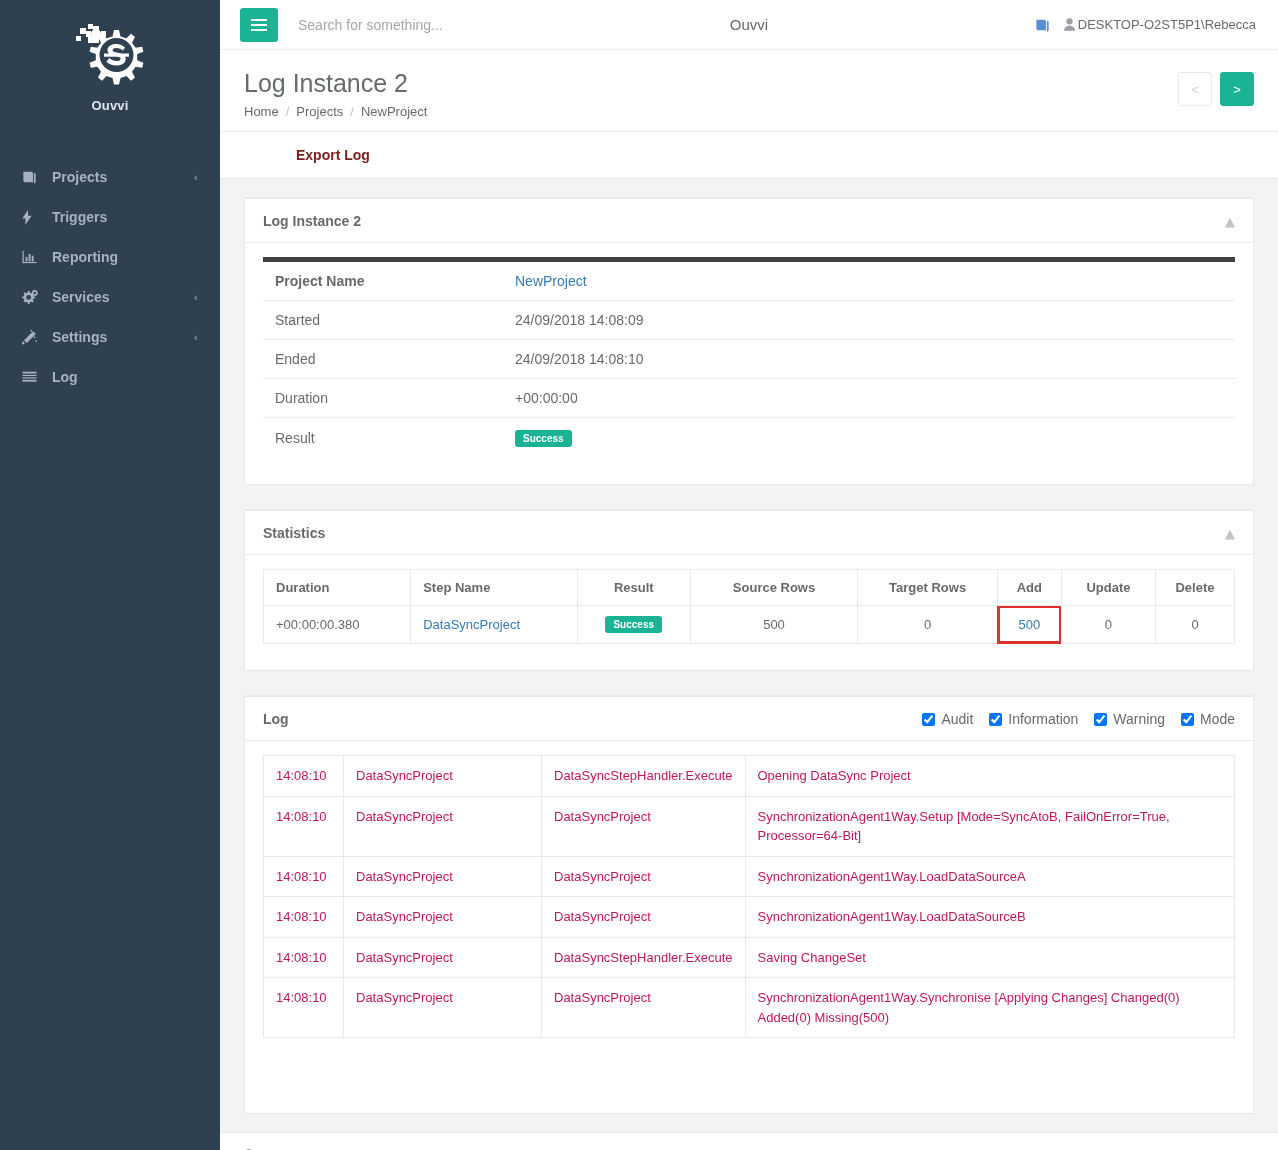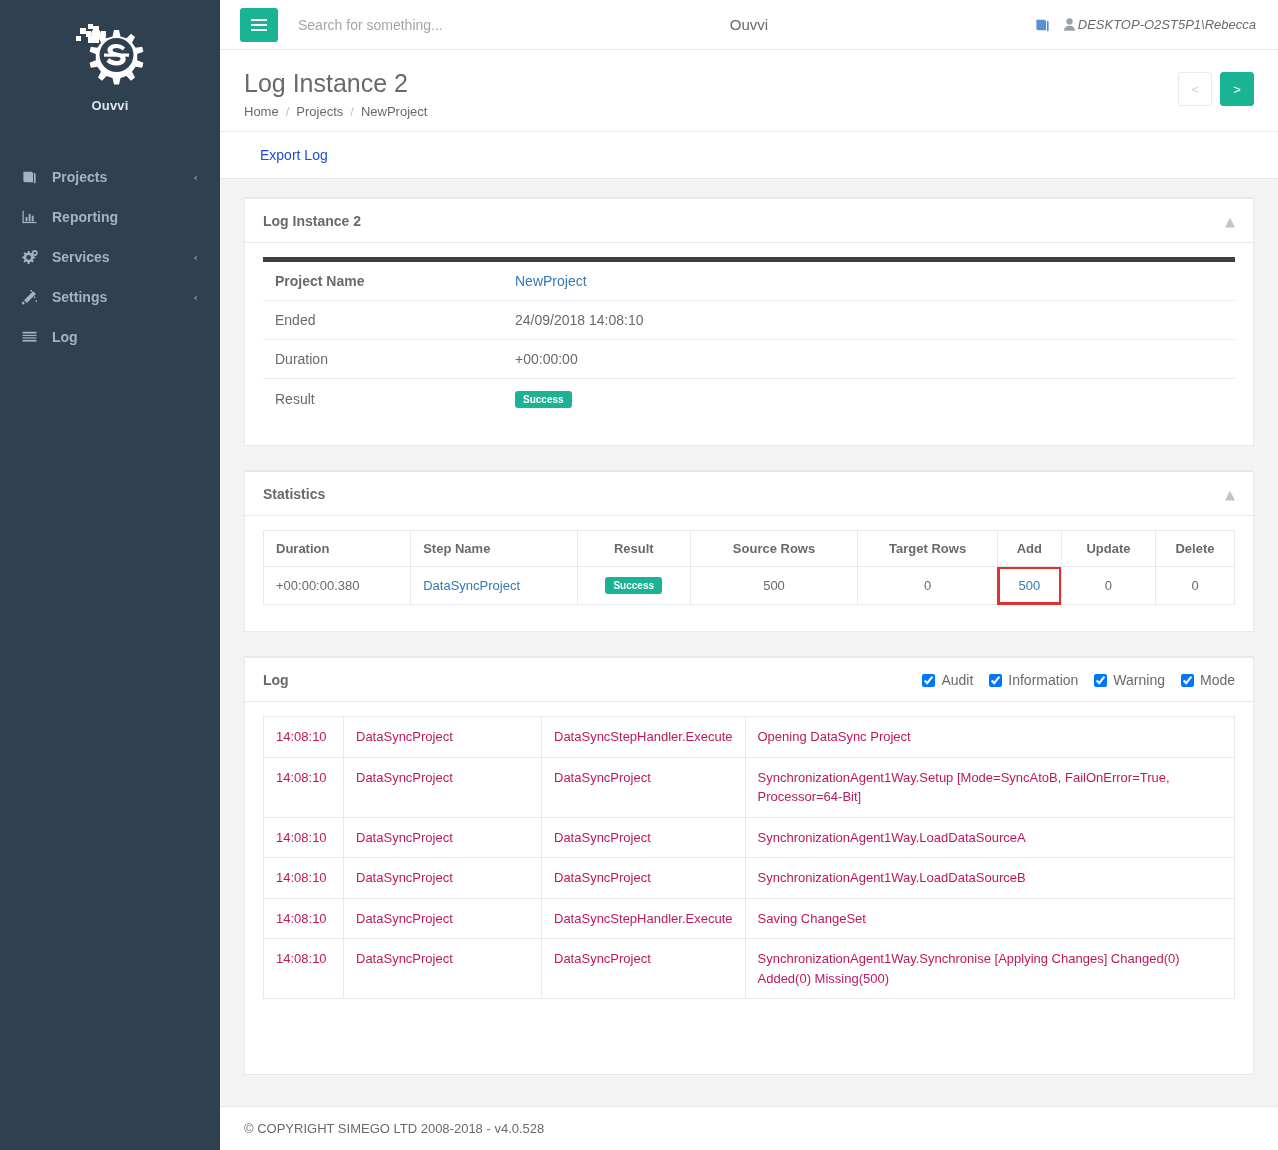--- a/index.html
+++ b/index.html
@@ -68,21 +68,21 @@
     margin-left: 18px; font-size: 14px; color: #676a6c;
     font-family: "Liberation Sans", sans-serif; width: 260px;
   }
   .search-input::placeholder { color: #a6a6a6; }
   .topbar-title {
     position: absolute; left: 0; right: 0; text-align: center;
     font-size: 15px; color: #676a6c; pointer-events: none;
   }
   .topbar-right {
     margin-left: auto; margin-right: 22px;
-    display: flex; align-items: center; gap: 14px; position: relative; z-index: 2; font-style: italic;
+    display: flex; align-items: center; gap: 14px; position: relative; z-index: 2;
   }
   .topbar-right .user-text { font-size: 13px; color: #676a6c; }
   .icon-book { color: #5b8fd4; display: inline-flex; }
   .icon-user { color: #9aa0a6; display: inline-flex; margin-right: 3px; }
 
   .pagehead {
     background: #ffffff; padding: 18px 24px 12px 24px;
     border-bottom: 1px solid #e7eaec;
     display: flex; align-items: flex-start;
   }
@@ -102,22 +102,22 @@
     font-size: 13px; cursor: pointer;
   }
   .btn-nav.prev { background: #fff; border: 1px solid #e7eaec; color: #cfd3d6; }
   .btn-nav.next { background: #1ab394; border: 1px solid #1ab394; color: #ffffff; }
 
   .actionbar {
     background: #ffffff; border-bottom: 1px solid #e7eaec;
     padding: 14px 24px 14px 40px;
   }
   .action-link {
-    font-size: 14px; font-weight: normal; color: #1d4ed8;
-    text-decoration: none; cursor: pointer;
+    font-size: 14px; font-weight: bold; color: #7f1d1d;
+    text-decoration: none; cursor: pointer; margin-left: 36px;
   }
 
   .content { padding: 18px 24px 0 24px; flex: 1; }
 
   .panel {
     background: #ffffff; border: 1px solid #e7eaec; border-top: 2px solid #e7eaec;
     margin-bottom: 24px;
   }
   .panel-head {
     padding: 14px 18px 13px 18px;
@@ -213,20 +213,29 @@
 
     <div class="nav">
       <div class="nav-item">
         <span class="nav-icon">
           <svg width="15" height="14" viewBox="0 0 16 16" fill="currentColor">
               <path d="M1 2h9a2 2 0 0 1 2 2v10H3a2 2 0 0 1-2-2V2zm12 1.2 2 .9V14a1 1 0 0 1-1 1h-1V3.2z"></path>
             </svg>
         </span>
         <span class="nav-label">Projects</span>
         <span class="nav-caret">‹</span>
+      </div>
+      <div class="nav-item">
+        <span class="nav-icon">
+          <svg width="10" height="15" viewBox="0 0 10 16" fill="currentColor">
+              <path d="M6 0 0 9h3.5L3 16 10 6H6.2z"></path>
+            </svg>
+        </span>
+        <span class="nav-label">Triggers</span>
+        <span class="nav-caret"></span>
       </div>
       <div class="nav-item">
         <span class="nav-icon">
           <svg width="15" height="14" viewBox="0 0 16 16" fill="currentColor">
               <rect x="0" y="1" width="1.4" height="14"></rect>
               <rect x="0" y="13.6" width="16" height="1.4"></rect>
               <rect x="3.5" y="8" width="2.2" height="5"></rect>
               <rect x="7" y="4.5" width="2.2" height="8.5"></rect>
               <rect x="10.5" y="6.5" width="2.2" height="6.5"></rect>
             </svg>
@@ -332,20 +341,24 @@
         <div class="panel-head">
           <div class="panel-title">Log Instance 2</div>
           <div class="panel-tools">
             <span class="chev-up">▲</span>
           </div>
         </div>
         <div class="panel-body">
           <div class="detail-row">
             <div class="detail-label">Project Name</div>
             <div class="detail-value"><a>NewProject</a></div>
+          </div>
+          <div class="detail-row">
+            <div class="detail-label plain">Started</div>
+            <div class="detail-value">24/09/2018 14:08:09</div>
           </div>
           <div class="detail-row">
             <div class="detail-label plain">Ended</div>
             <div class="detail-value">24/09/2018 14:08:10</div>
           </div>
           <div class="detail-row">
             <div class="detail-label plain">Duration</div>
             <div class="detail-value">+00:00:00</div>
           </div>
           <div class="detail-row">

